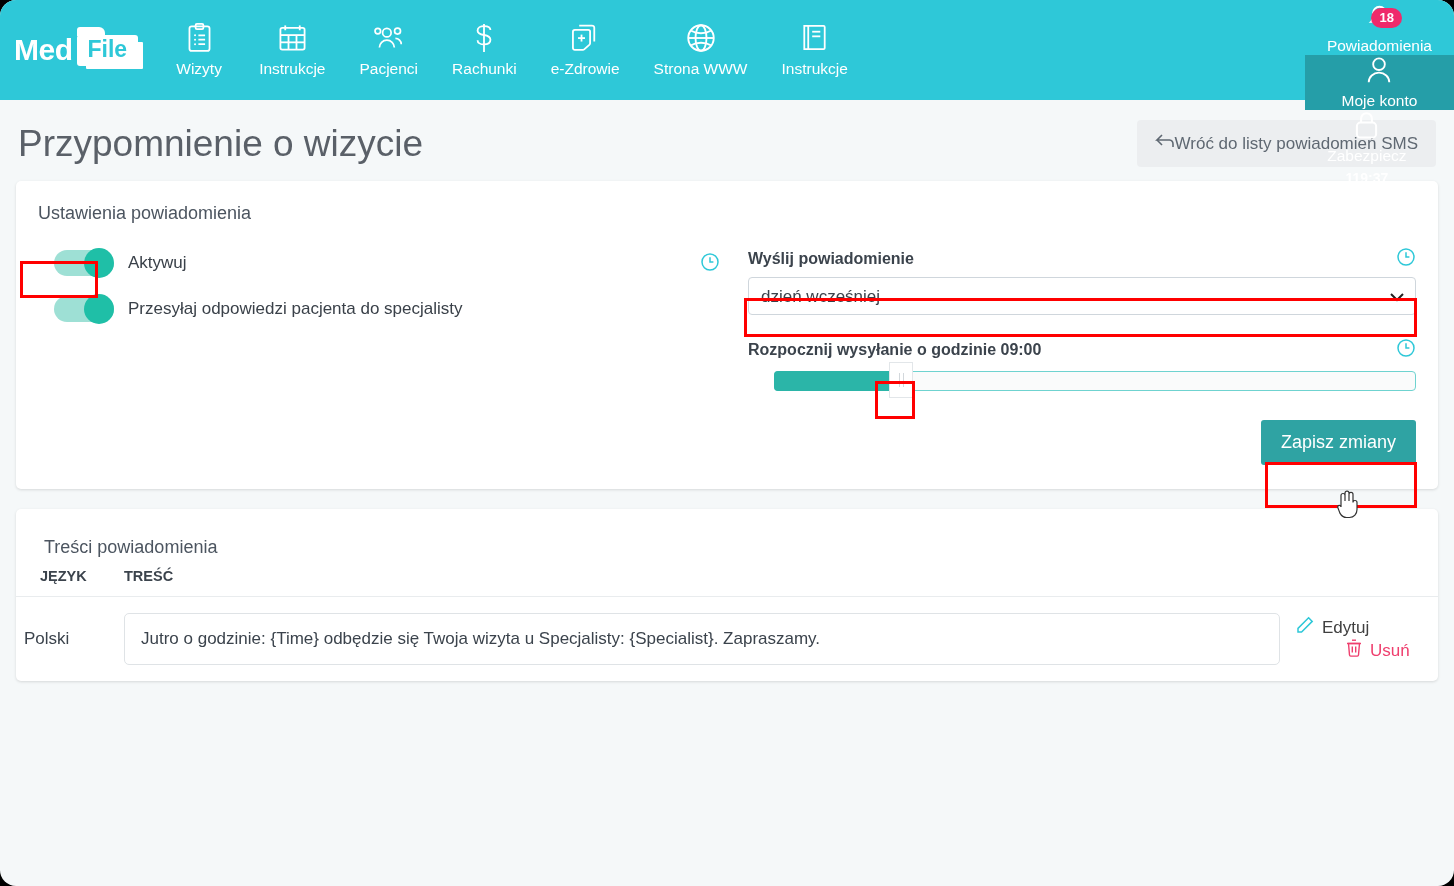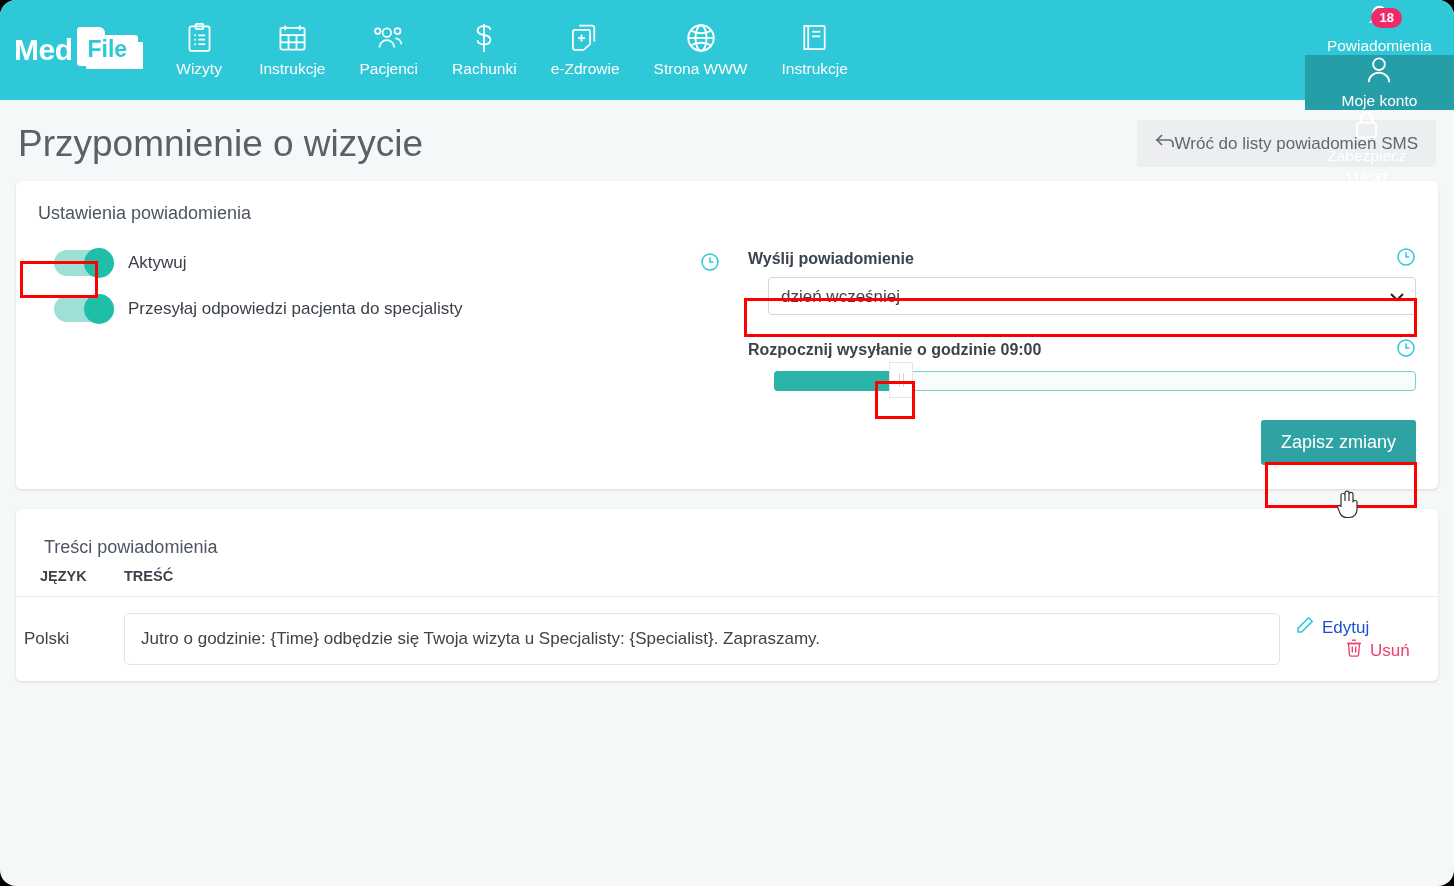--- a/index.html
+++ b/index.html
@@ -163,21 +163,21 @@
     font-size: 17px;
     color: #3b434c;
     padding: 0 12px;
     border: 1px solid #cfd6dc;
     border-radius: 4px;
     background: #fff;
     font-family: "Liberation Sans", sans-serif;
     -webkit-appearance: none; appearance: none;
     cursor: pointer;
   }
-  .sel-wrap { position: relative; margin-left: 20px; }
+  .sel-wrap { position: relative; }
   .sel-wrap .chev {
     position: absolute; right: 12px; top: 11px;
     pointer-events: none; color: #333;
   }
 
   .slider-wrap {
     position: relative;
     height: 26px;
     margin-left: 26px;
     margin-top: 8px;
@@ -248,21 +248,21 @@
     border-radius: 5px;
     padding: 15px 16px;
     font-size: 17px;
     color: #3b434c;
     background: #fff;
   }
   .act {
     display: inline-flex; align-items: center; gap: 8px;
     font-size: 17px; cursor: pointer; white-space: nowrap;
   }
-  .act.edit { color: #1d4ed8; }
+  .act.edit { color: #404040; }
   .act.del { color: #ef3f6e; }
   .act-cell { width: 150px; text-align: left; }
 
   
   .anno {
     position: absolute;
     border: 3px solid #f00;
     pointer-events: none;
     z-index: 40;
   }

